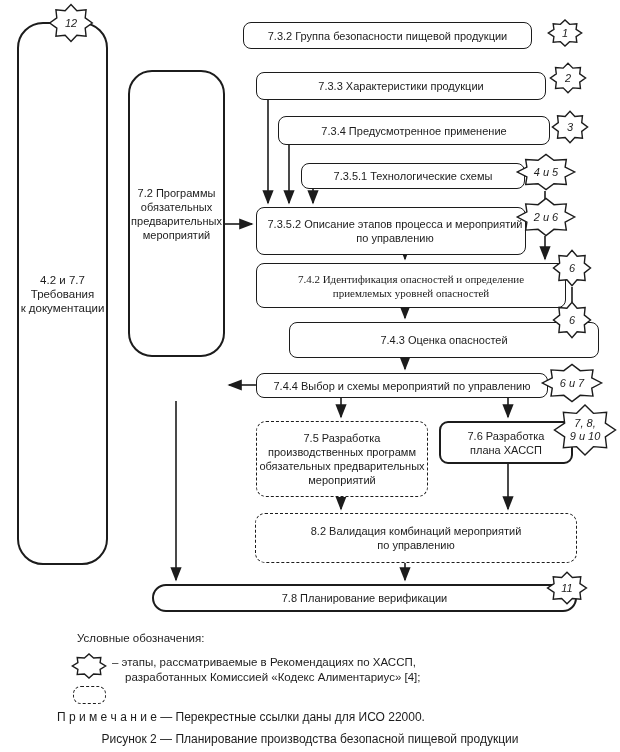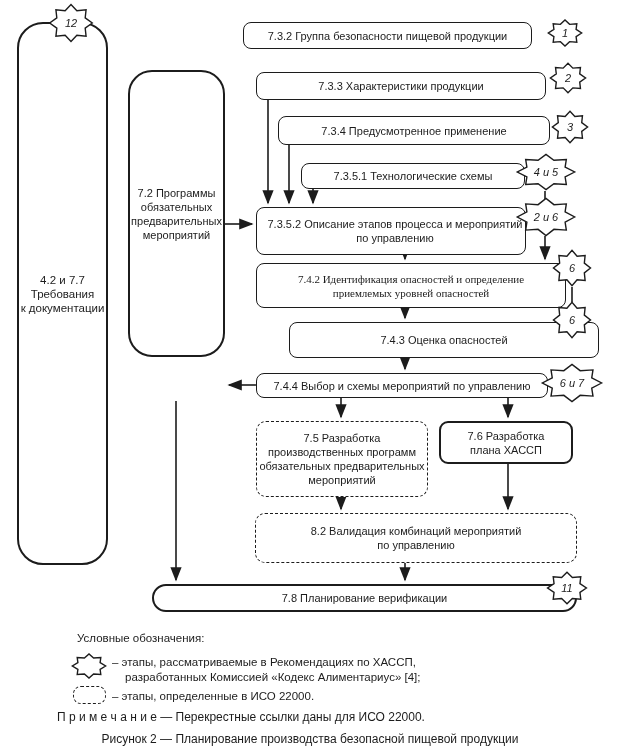--- a/index.html
+++ b/index.html
@@ -169,20 +169,27 @@
     <span class="badge-label">6</span>
     </div>
 
   <div class="badge" style="left:540px;top:363px;width:64px;height:40px;">
     <svg viewBox="-4 -4 108 108" preserveAspectRatio="none">
         <polygon points="100,50 83.3,63.8 85.4,85.4 63.8,83.3 50,100 36.2,83.3 14.6,85.4 16.7,63.8 0,50 16.7,36.2 14.6,14.6 36.2,16.7 50,0 63.8,16.7 85.4,14.6 83.3,36.2"></polygon>
       </svg>
     <span class="badge-label">6 и 7</span>
     </div>
 
+  <div class="badge" style="left:552px;top:403px;width:66px;height:54px;">
+    <svg viewBox="-4 -4 108 108" preserveAspectRatio="none">
+        <polygon points="100,50 83.3,63.8 85.4,85.4 63.8,83.3 50,100 36.2,83.3 14.6,85.4 16.7,63.8 0,50 16.7,36.2 14.6,14.6 36.2,16.7 50,0 63.8,16.7 85.4,14.6 83.3,36.2"></polygon>
+      </svg>
+    <span class="badge-label" style="line-height:13px;">7, 8,
+9 и 10</span>
+    </div>
 
   <div class="badge" style="left:546px;top:571px;width:42px;height:34px;">
     <svg viewBox="-4 -4 108 108" preserveAspectRatio="none">
         <polygon points="100,50 83.3,63.8 85.4,85.4 63.8,83.3 50,100 36.2,83.3 14.6,85.4 16.7,63.8 0,50 16.7,36.2 14.6,14.6 36.2,16.7 50,0 63.8,16.7 85.4,14.6 83.3,36.2"></polygon>
       </svg>
     <span class="badge-label">11</span>
     </div>
 
   <div class="badge" style="left:48px;top:3px;width:46px;height:40px;">
     <svg viewBox="-4 -4 108 108" preserveAspectRatio="none">
@@ -195,18 +202,17 @@
 
   <div class="badge" style="left:71px;top:653px;width:36px;height:26px;">
     <svg viewBox="-4 -4 108 108" preserveAspectRatio="none">
         <polygon points="100,50 83.3,63.8 85.4,85.4 63.8,83.3 50,100 36.2,83.3 14.6,85.4 16.7,63.8 0,50 16.7,36.2 14.6,14.6 36.2,16.7 50,0 63.8,16.7 85.4,14.6 83.3,36.2"></polygon>
       </svg>
     </div>
   <div class="legend-text" style="left:112px;top:655px;width:390px;">– этапы, рассматриваемые в Рекомендациях по ХАССП,
 разработанных Комиссией «Кодекс Алиментариус» [4];</div>
 
   <div class="dashed-icon"></div>
-  <div class="legend-text" style="left:112px;top:689px;width:390px;">– этапы, определенные в ИСО 22000.</div>
 
   <div class="note">П р и м е ч а н и е — Перекрестные ссылки даны для ИСО 22000.</div>
   <div class="caption">Рисунок 2 — Планирование производства безопасной пищевой продукции</div>
 
 </div>
 
 </body></html>

